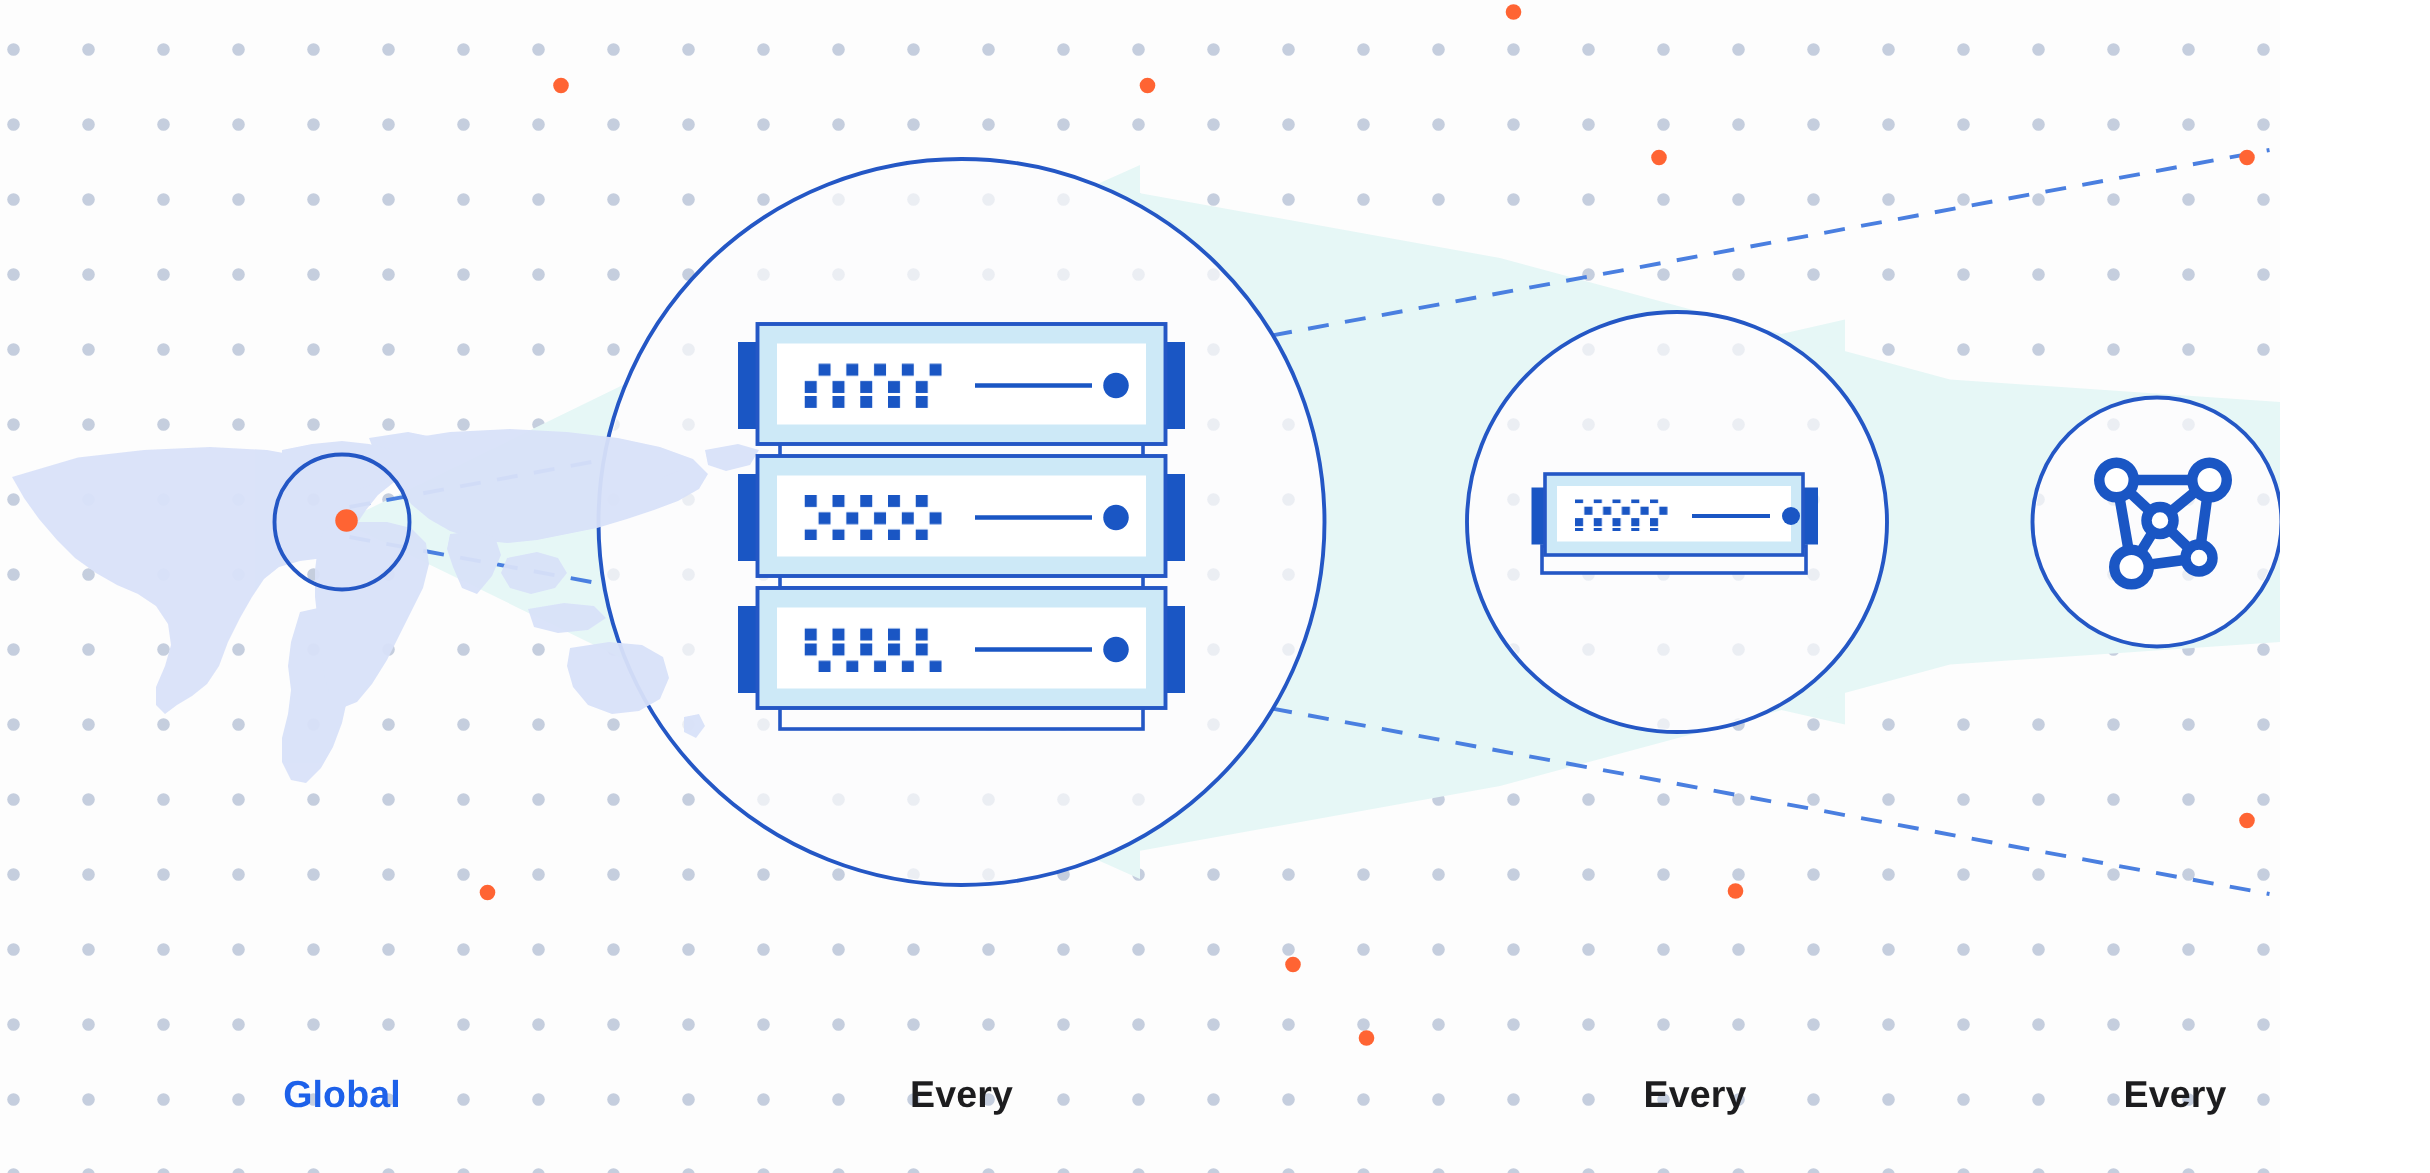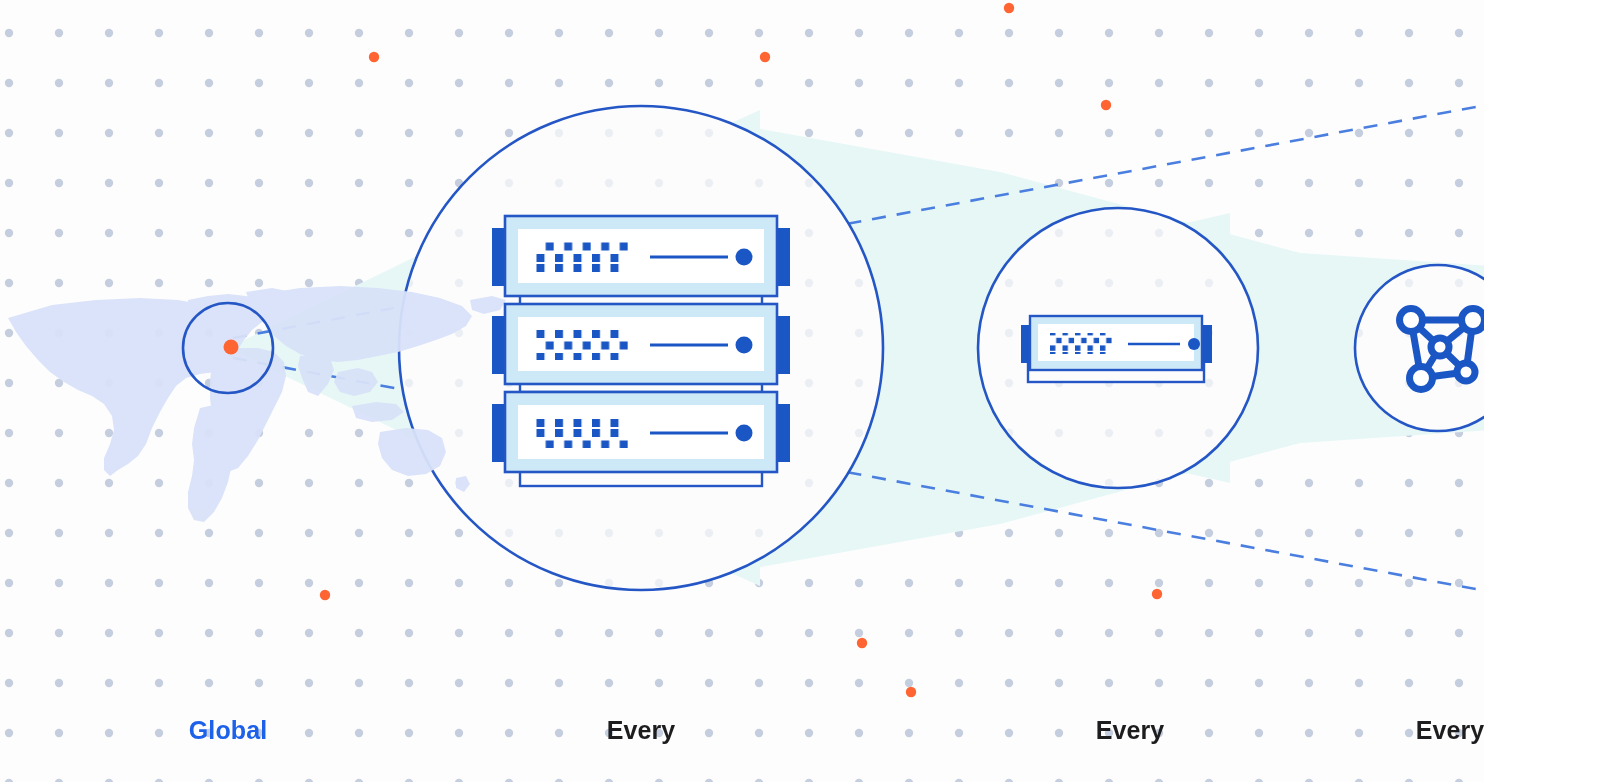--- a/index.html
+++ b/index.html
@@ -10,20 +10,21 @@
   }
   body {
     font-family: "Liberation Sans", sans-serif;
   }
   #stage {
     position: relative;
     width: 1484px;
     height: 782px;
     overflow: hidden;
     background: #86efac;
+    padding-left: 36px;
   }
   #stage svg.layer {
     position: absolute;
     left: 0;
     top: 0;
     width: 1620px;
     height: 782px;
   }
   .labels {
     position: absolute;

